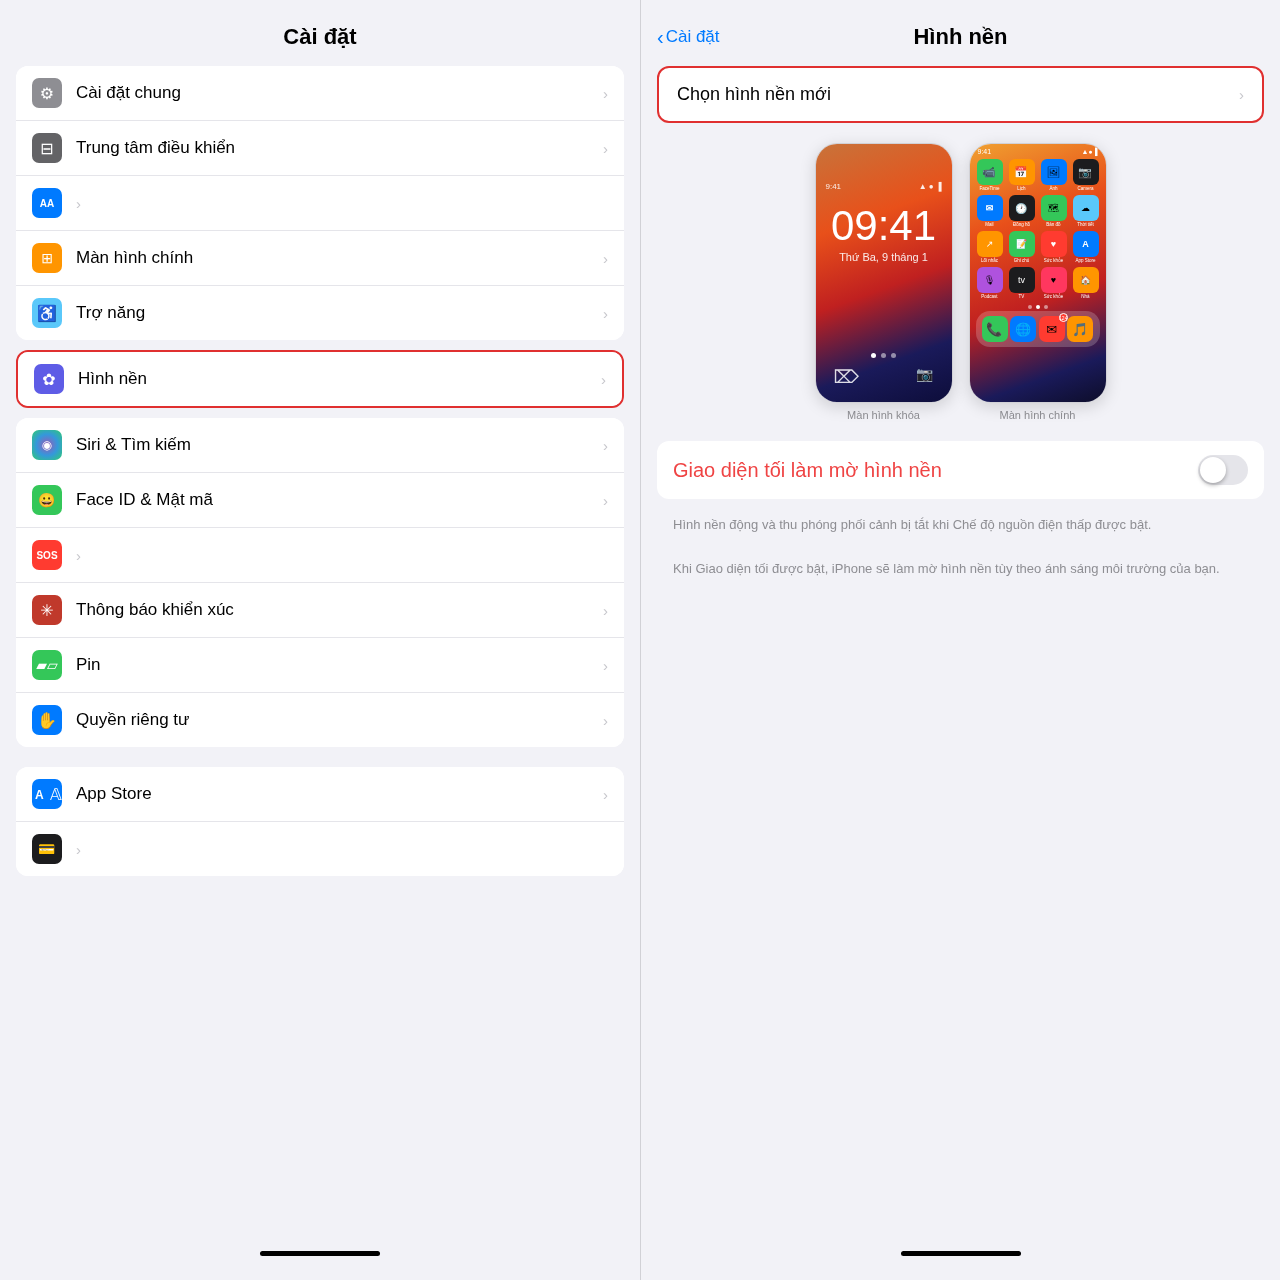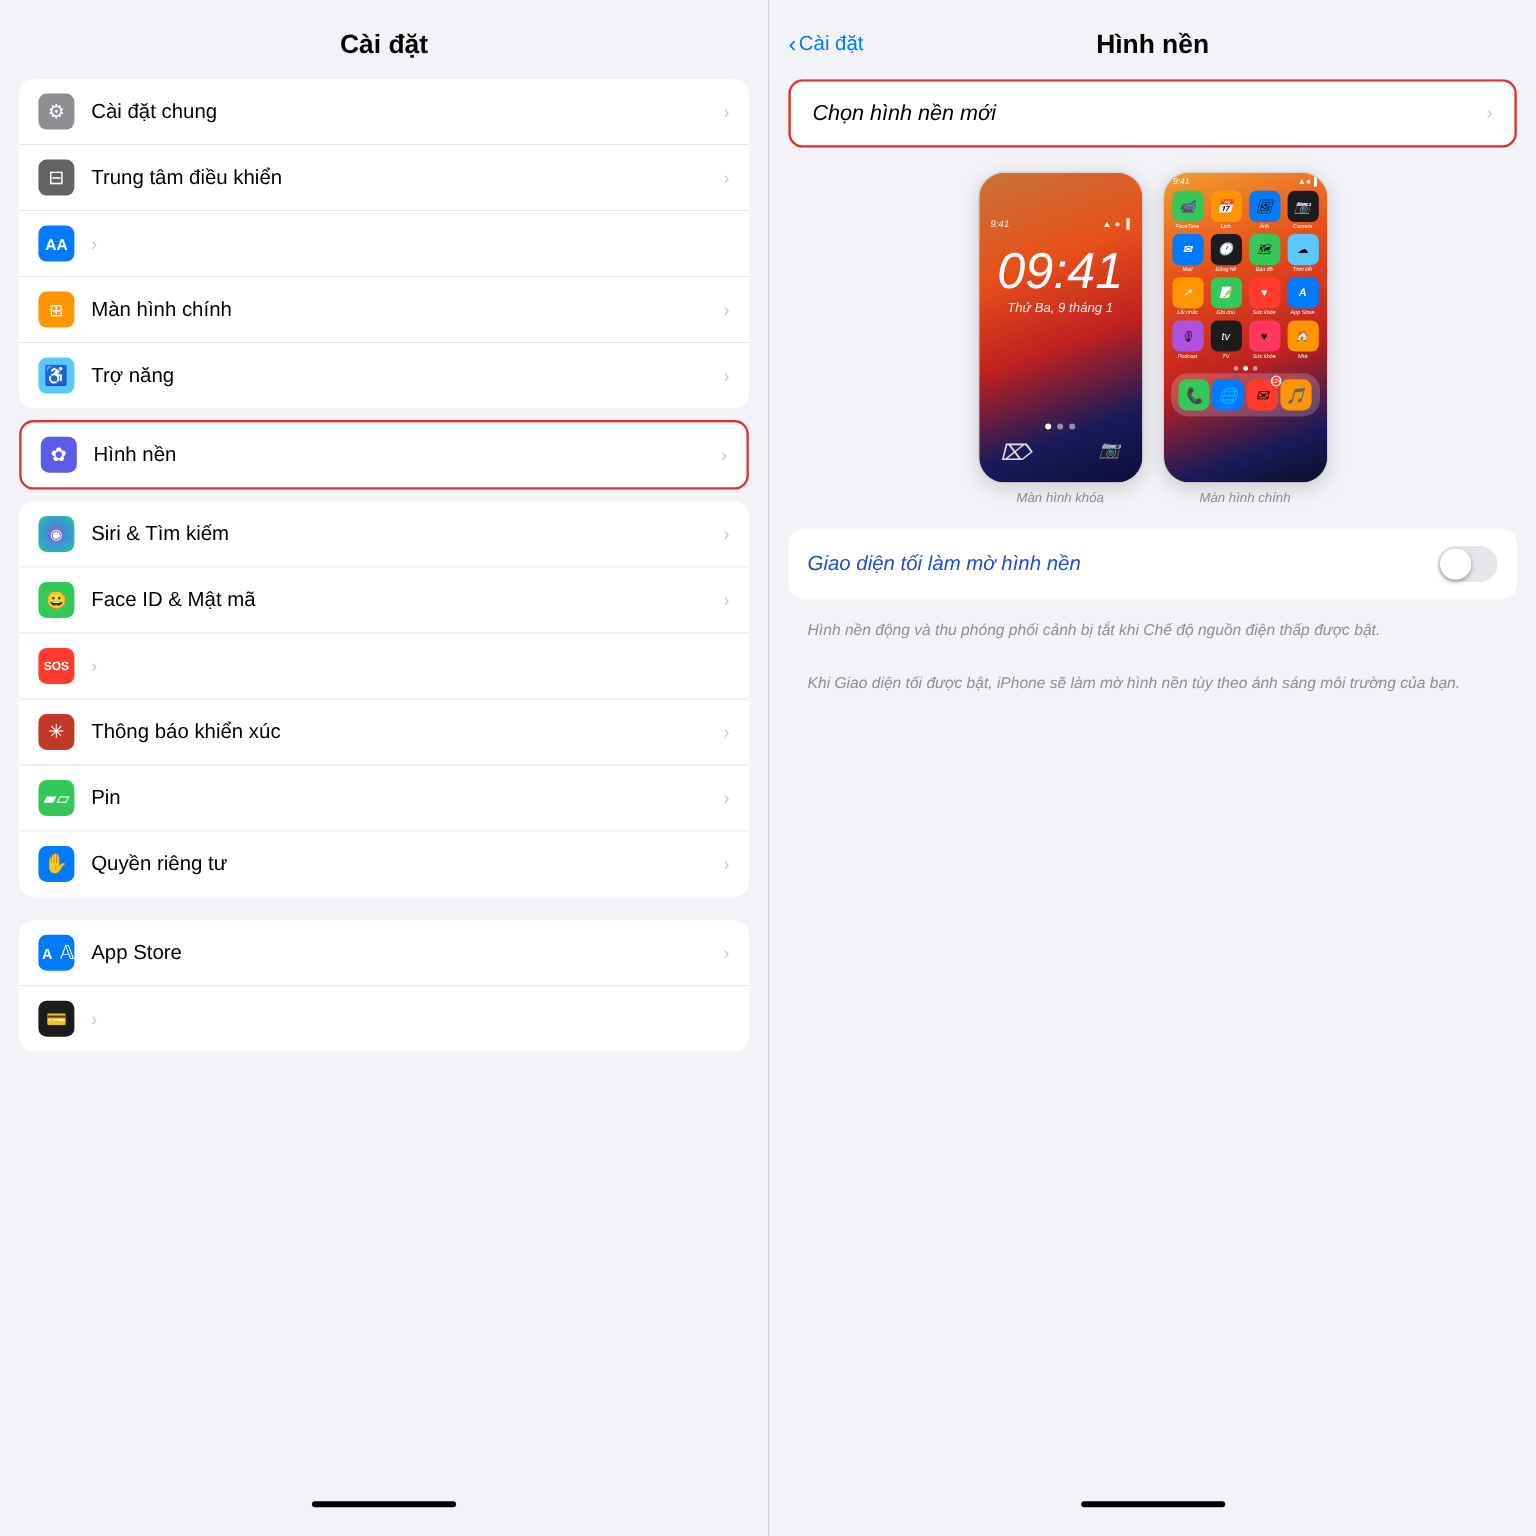--- a/index.html
+++ b/index.html
@@ -77,21 +77,21 @@
     .icon-orange { background: #ff9500; }
     .icon-teal { background: #5ac8fa; }
     .icon-red-bg { background: #ff3b30; }
     .icon-green { background: #34c759; }
     .icon-blue2 { background: #007aff; }
     .icon-appstore { background: #007aff; }
 
     .icon-text {
       color: #fff;
       font-weight: 700;
-      font-size: 13px;
+      font-size: 10px;
     }
 
     
     .right-panel {
       width: 640px;
       height: 1280px;
       background: #f2f2f7;
       display: flex;
       flex-direction: column;
       border-left: 0.5px solid #d1d1d6;
@@ -122,21 +122,20 @@
     }
 
     .right-header-title {
       font-size: 22px;
       font-weight: 600;
       color: #000;
     }
 
     .wallpaper-section {
       padding: 0 16px;
-      font-style: italic;
     }
 
     .choose-wallpaper-row {
       background: #fff;
       border-radius: 12px;
       border: 2px solid #e03030;
       display: flex;
       align-items: center;
       padding: 16px 18px;
       margin-bottom: 20px;
@@ -212,22 +211,22 @@
       display: flex;
       align-items: center;
       background: #fff;
       border-radius: 12px;
       padding: 14px 16px;
       margin-bottom: 8px;
     }
 
     .toggle-label {
       flex: 1;
-      font-size: 17px;
-      color: #1d4ed8;
+      font-size: 20px;
+      color: #ef4444;
     }
 
     .toggle-switch {
       width: 50px;
       height: 30px;
       border-radius: 15px;
       background: #e5e5ea;
       position: relative;
       cursor: pointer;
     }

